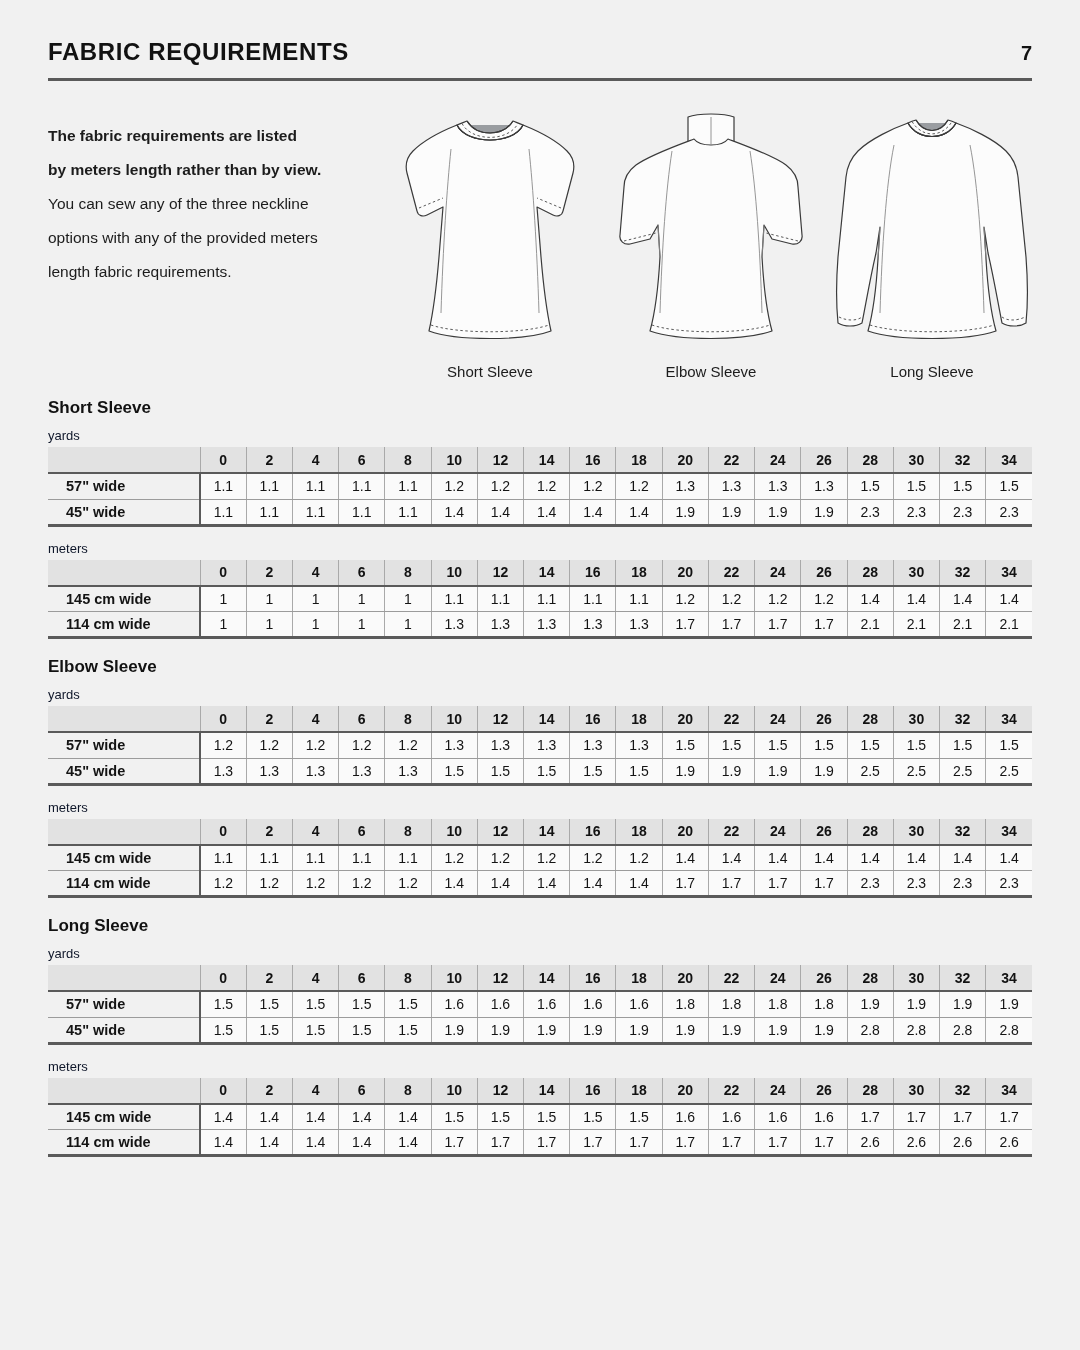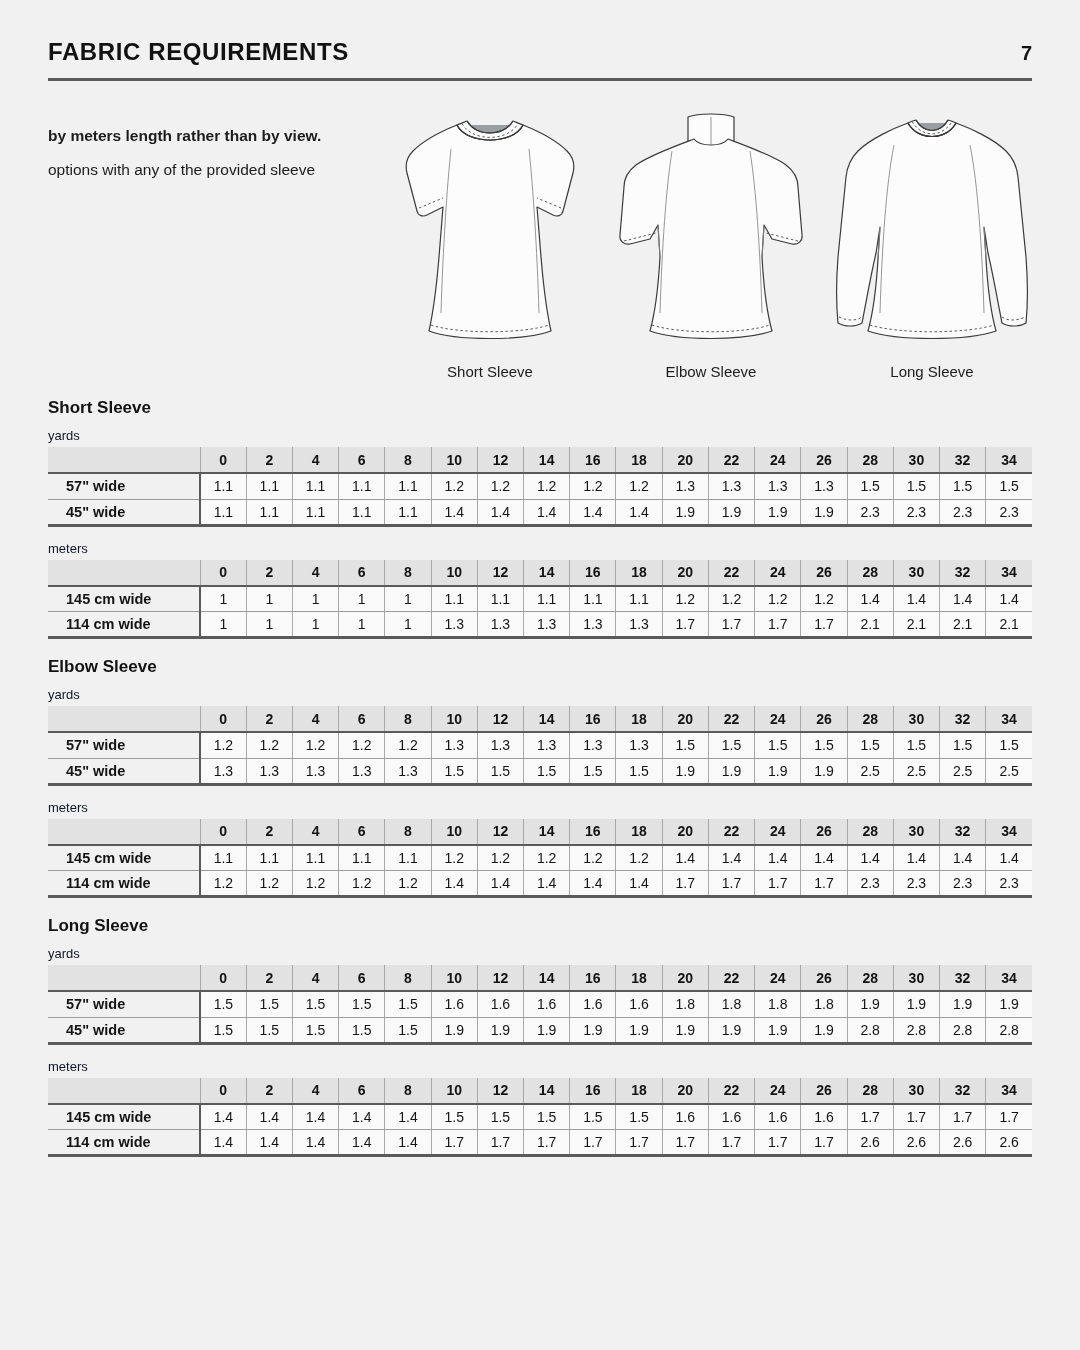--- a/index.html
+++ b/index.html
@@ -162,22 +162,25 @@
 <div class="page">
 
   <div class="doc-header">
     <h1 class="doc-title">FABRIC REQUIREMENTS</h1>
     <span class="page-number">7</span>
   </div>
   <div class="header-rule"></div>
 
   <div class="intro-row">
     <div class="intro-text">
+      <p class="lead">The fabric requirements are listed</p>
       <p class="lead">by meters length rather than by view.</p>
-      <p>options with any of the provided sleeve</p>
+      <p>You can sew any of the three neckline</p>
+      <p>options with any of the provided meters</p>
+      <p>length fabric requirements.</p>
     </div>
 
     <div class="figures">
 
       <div class="figure">
         <svg width="190" height="250" viewBox="0 0 190 250">
           <g fill="#fcfcfc" stroke="#3a3a3a" stroke-width="1.2" stroke-linejoin="round">
             <path d="M62 18 C52 22 30 32 18 44 C12 50 10 58 12 66 L22 104 C23 109 28 110 32 108 L48 100 L44 150 C41 186 38 206 34 224 C60 234 130 234 156 224 C152 206 149 186 146 150 L142 100 L158 108 C162 110 167 109 168 104 L178 66 C180 58 178 50 172 44 C160 32 138 22 128 18 C118 38 72 38 62 18 Z"></path>
             <path d="M62 18 C72 38 118 38 128 18" fill="#9a9da1" stroke="none"></path>
             <path d="M62 18 C72 38 118 38 128 18 C124 16 120 15 118 14 C108 30 82 30 72 14 C70 15 66 16 62 18 Z" fill="#fcfcfc"></path>

